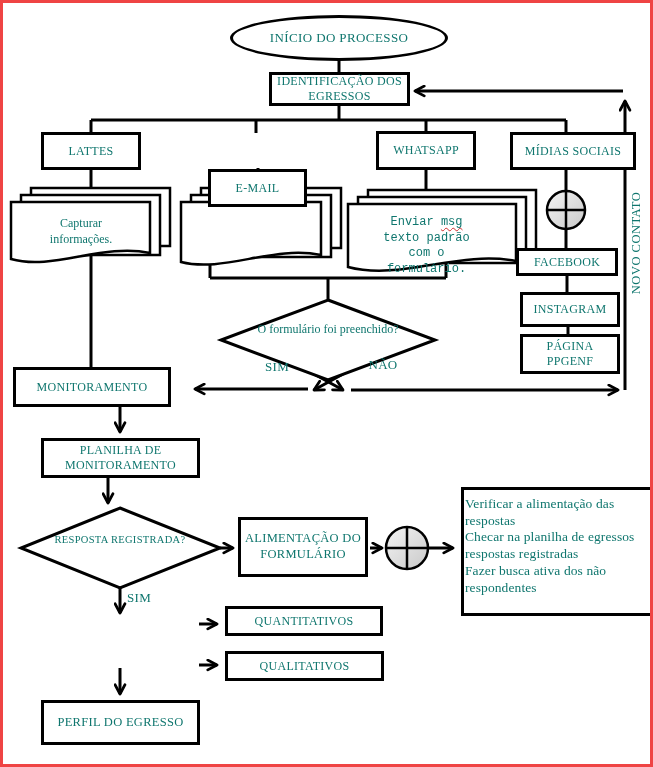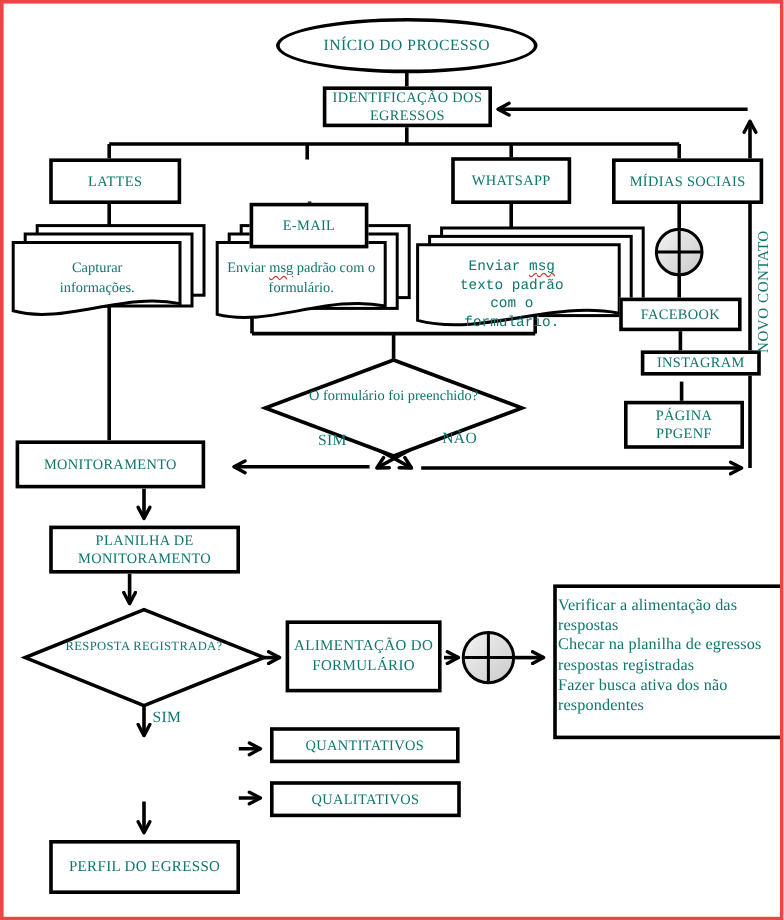--- a/index.html
+++ b/index.html
@@ -112,35 +112,32 @@
     <g>
       <circle cx="404" cy="545" r="21" fill="url(#jg)" stroke="#000" stroke-width="2.5"></circle>
       <path d="M384,545 H424 M404,525 V565" stroke="#000" stroke-width="2.5" fill="none"></path>
     </g>
   </svg>
 
   <div class="node ellipse" style="left:227px;top:12px;width:218px;height:46px;">INÍCIO DO PROCESSO</div>
 
   <div class="node" style="left:266px;top:69px;width:141px;height:34px;">IDENTIFICAÇÃO DOS EGRESSOS</div>
 
-  <div class="node" style="left:38px;top:129px;width:110px;height:38px;">LATTES</div>
+  <div class="node" style="left:38px;top:129px;width:100px;height:38px;">LATTES</div>
   <div class="node" style="left:205px;top:128px;width:99px;height:38px;margin-top:38px;">E-MAIL</div>
   <div class="node" style="left:373px;top:128px;width:100px;height:39px;">WHATSAPP</div>
   <div class="node" style="left:507px;top:129px;width:126px;height:38px;">MÍDIAS SOCIAIS</div>
 
   <div class="freetext" style="left:30px;top:213px;width:96px;">Capturar informações.</div>
-  <div class="freetext" style="left:186px;top:213px;width:124px;">
-    <span>Enviar </span><span class="misspell">msg</span><span> padrão com o formulário.</span>
-  </div>
   <div class="freetext" style="left:367px;top:212px;width:113px;font-family:Liberation Mono, monospace;">
     <span>Enviar </span><span class="misspell">msg</span><span> texto padrão com o formulário.</span>
   </div>
 
   <div class="node" style="left:513px;top:245px;width:102px;height:28px;">FACEBOOK</div>
-  <div class="node" style="left:517px;top:289px;width:100px;height:21px;margin-left:14px;">INSTAGRAM</div>
+  <div class="node" style="left:517px;top:289px;width:100px;height:35px;">INSTAGRAM</div>
   <div class="node" style="left:517px;top:331px;width:100px;height:40px;">PÁGINA PPGENF</div>
 
   <div class="label rot" style="left:569px;top:232px;width:130px;height:16px;">NOVO CONTATO</div>
 
   <div class="dtext" style="left:252px;top:318px;width:146px;font-size:12px;line-height:1.35;">O formulário foi preenchido?</div>
   <div class="label" style="left:256px;top:356px;width:36px;">SIM</div>
   <div class="label" style="left:360px;top:354px;width:40px;">NÃO</div>
 
   <div class="node" style="left:10px;top:364px;width:158px;height:40px;">MONITORAMENTO</div>
   <div class="node" style="left:38px;top:435px;width:159px;height:40px;">PLANILHA DE MONITORAMENTO</div>

